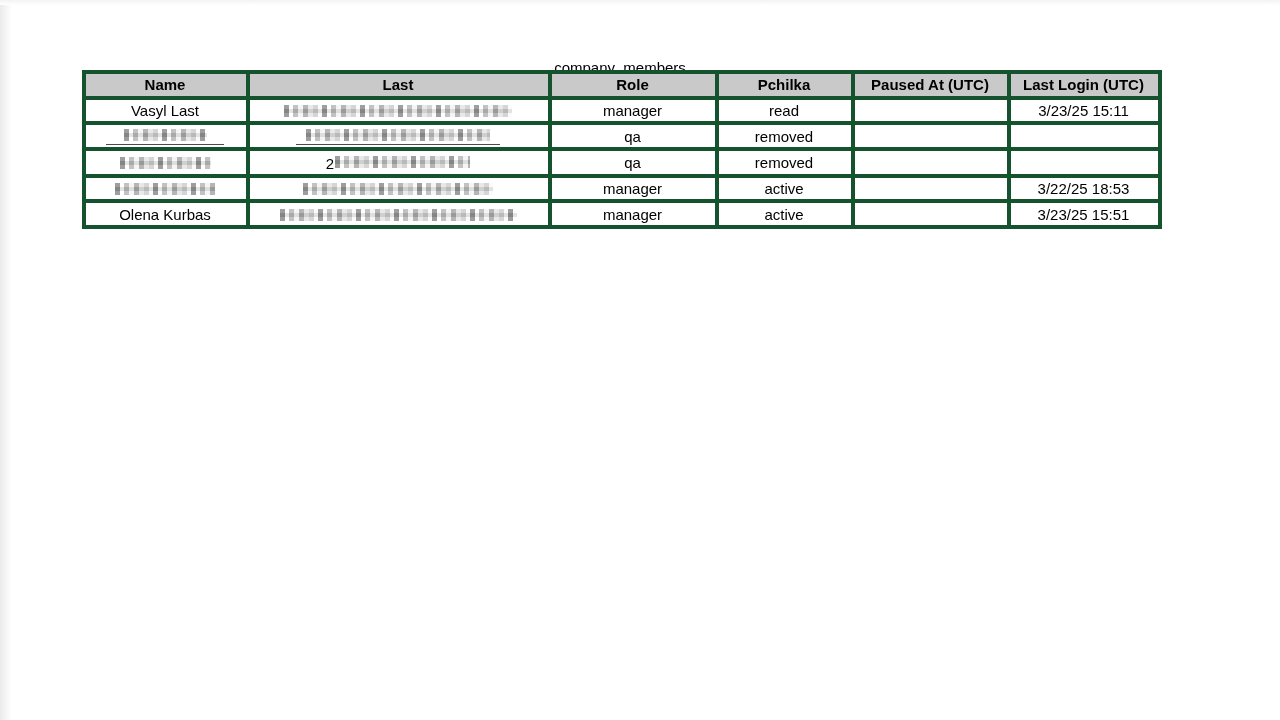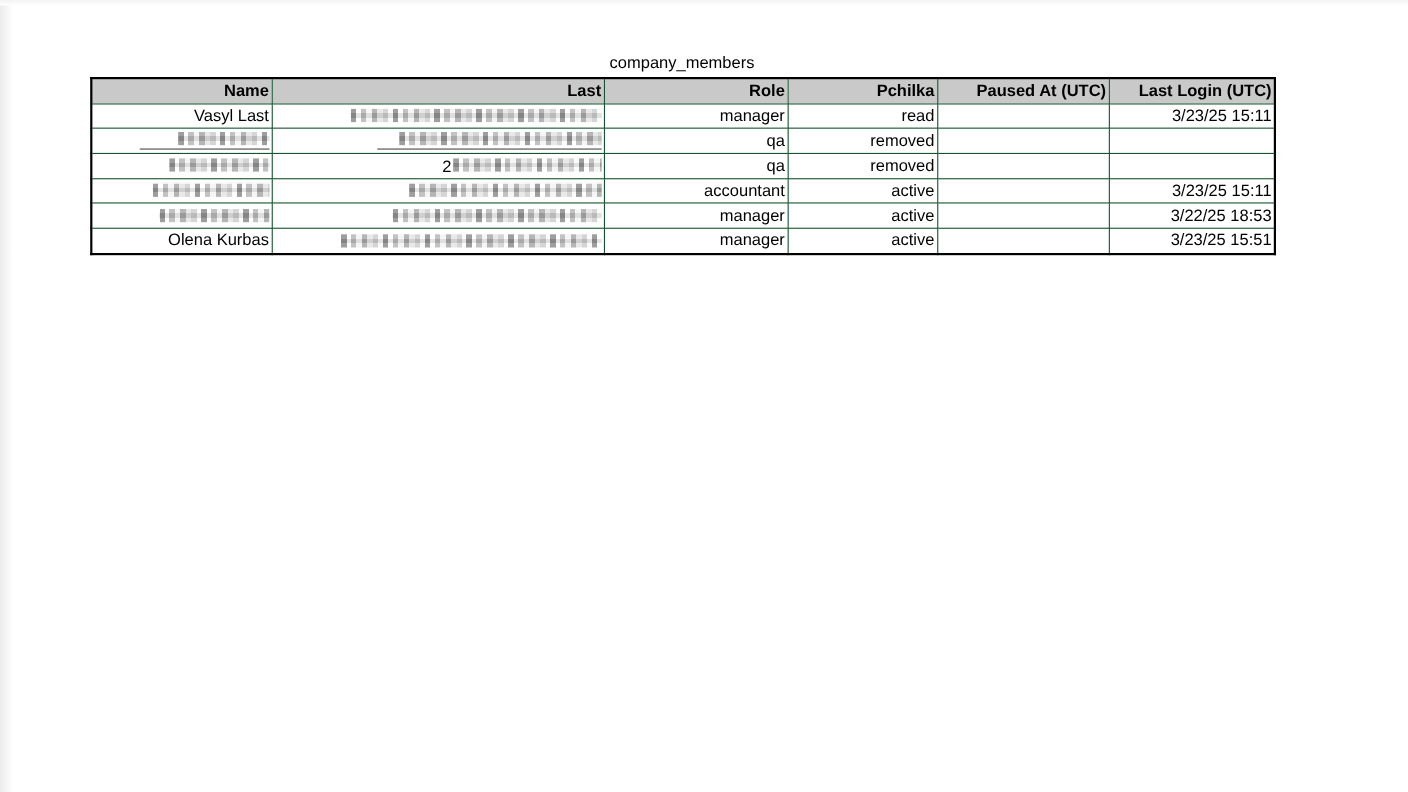--- a/index.html
+++ b/index.html
@@ -9,38 +9,38 @@
     font-family:"Liberation Sans", sans-serif;
     color:#000;
   }
   
   .edge-left{position:absolute;left:0;top:0;bottom:0;width:14px;
     background:linear-gradient(90deg,#ebebeb,#ffffff 85%);pointer-events:none;}
   .edge-top{position:absolute;left:0;top:0;right:0;height:5px;
     background:linear-gradient(180deg,#f3f3f3,#ffffff);pointer-events:none;}
 
   .sheet-title{
-    position:absolute;left:82px;top:49px;width:1076px;
+    position:absolute;left:82px;top:59px;width:1076px;
     text-align:center;font-size:15px;letter-spacing:0;
   }
 
   table.members{
     position:absolute;left:82px;top:70px;
     border-collapse:collapse;table-layout:fixed;
     border:2px solid #000;
   }
   .members th,.members td{
-    border:1px solid #14532d;
+    border:4px solid #14532d;
     height:21.7px;
     padding:0 2px 0 0;
     font-size:15px;
     line-height:21px;
     white-space:nowrap;
     overflow:hidden;
-    text-align:right;
+    text-align:center;
     vertical-align:middle;
   }
   .members th{
     background:#c9c9c9;
     font-weight:bold;
   }
 
   
   .px{
     display:inline-block;height:12px;vertical-align:middle;position:relative;top:-1px;
@@ -111,28 +111,20 @@
 
     <tr>
       <td><span class="px" style="width:91px"></span></td>
       <td><span class="prefix">2</span><span class="px" style="width:135px"></span></td>
       <td><span>qa</span></td>
       <td><span>removed</span></td>
       <td><span></span></td>
       <td><span></span></td>
     </tr>
 
-    <tr>
-      <td><span class="px" style="width:106px"></span></td>
-      <td><span class="px" style="width:175px"></span></td>
-      <td><span>accountant</span></td>
-      <td><span>active</span></td>
-      <td><span></span></td>
-      <td><span>3/23/25 15:11</span></td>
-    </tr>
 
     <tr>
       <td><span class="px" style="width:100px"></span></td>
       <td><span class="px" style="width:190px"></span></td>
       <td><span>manager</span></td>
       <td><span>active</span></td>
       <td><span></span></td>
       <td><span>3/22/25 18:53</span></td>
     </tr>
 

